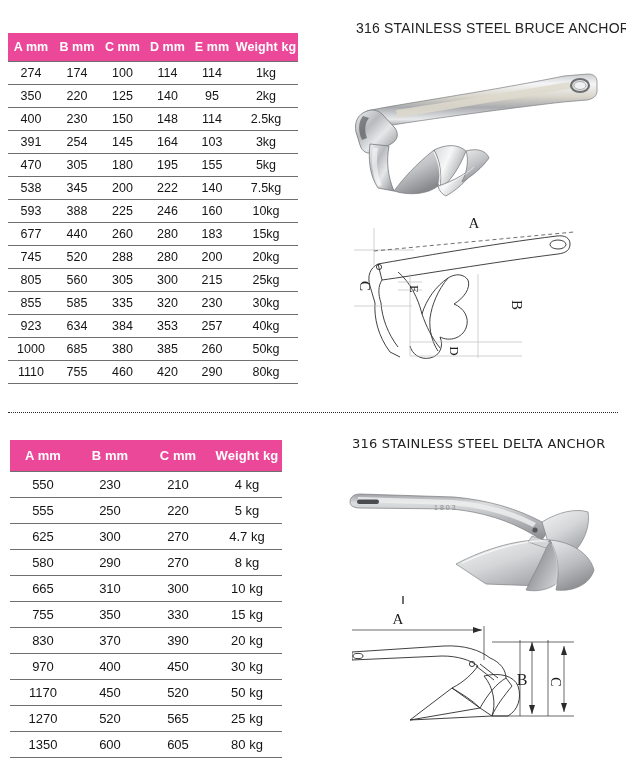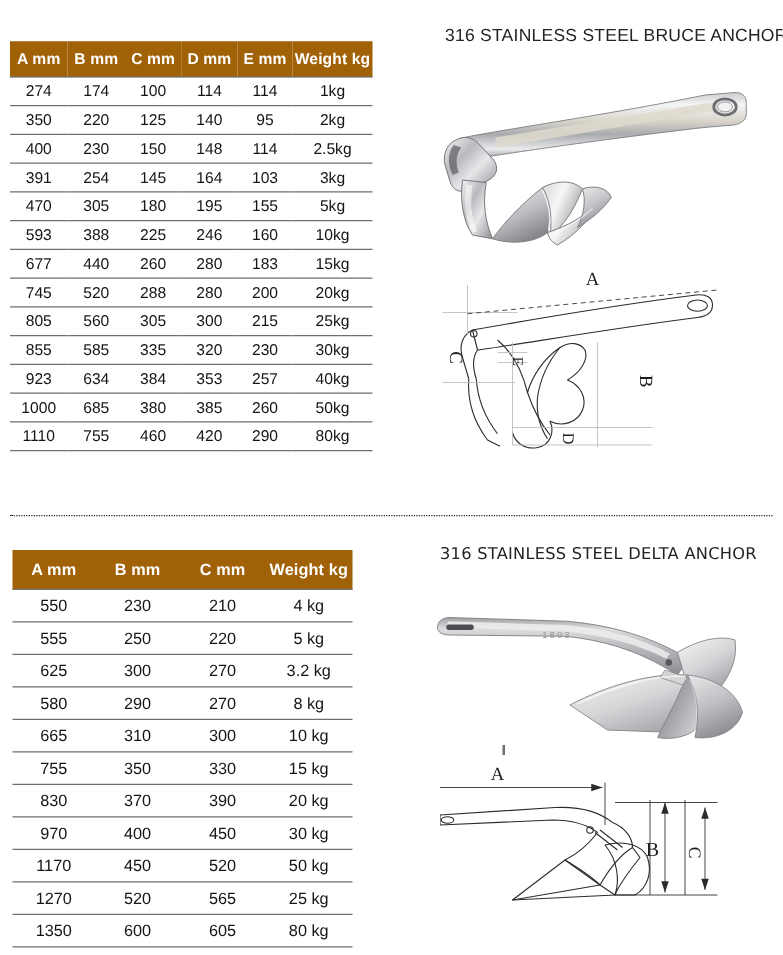--- a/index.html
+++ b/index.html
@@ -18,21 +18,21 @@
   .section { position: absolute; }
 
   
   .spec-table {
     border-collapse: collapse;
     table-layout: fixed;
     font-size: 12.5px;
     color: #1a1a1a;
   }
   .spec-table thead th {
-    background: #a16207;
+    background: #ec4899;
     color: #ffffff;
     font-weight: bold;
     font-size: 12.5px;
     text-align: center;
     padding: 7px 0 7px 0;
     border: none;
     letter-spacing: 0.1px;
   }
   .spec-table tbody td {
     text-align: center;
@@ -143,20 +143,28 @@
         <td>103</td>
         <td>3kg</td>
       </tr>
       <tr>
         <td>470</td>
         <td>305</td>
         <td>180</td>
         <td>195</td>
         <td>155</td>
         <td>5kg</td>
+      </tr>
+      <tr>
+        <td>538</td>
+        <td>345</td>
+        <td>200</td>
+        <td>222</td>
+        <td>140</td>
+        <td>7.5kg</td>
       </tr>
       <tr>
         <td>593</td>
         <td>388</td>
         <td>225</td>
         <td>246</td>
         <td>160</td>
         <td>10kg</td>
       </tr>
       <tr>
@@ -343,21 +351,21 @@
       <tr>
         <td>555</td>
         <td>250</td>
         <td>220</td>
         <td>5 kg</td>
       </tr>
       <tr>
         <td>625</td>
         <td>300</td>
         <td>270</td>
-        <td>3.2 kg</td>
+        <td>4.7 kg</td>
       </tr>
       <tr>
         <td>580</td>
         <td>290</td>
         <td>270</td>
         <td>8 kg</td>
       </tr>
       <tr>
         <td>665</td>
         <td>310</td>

